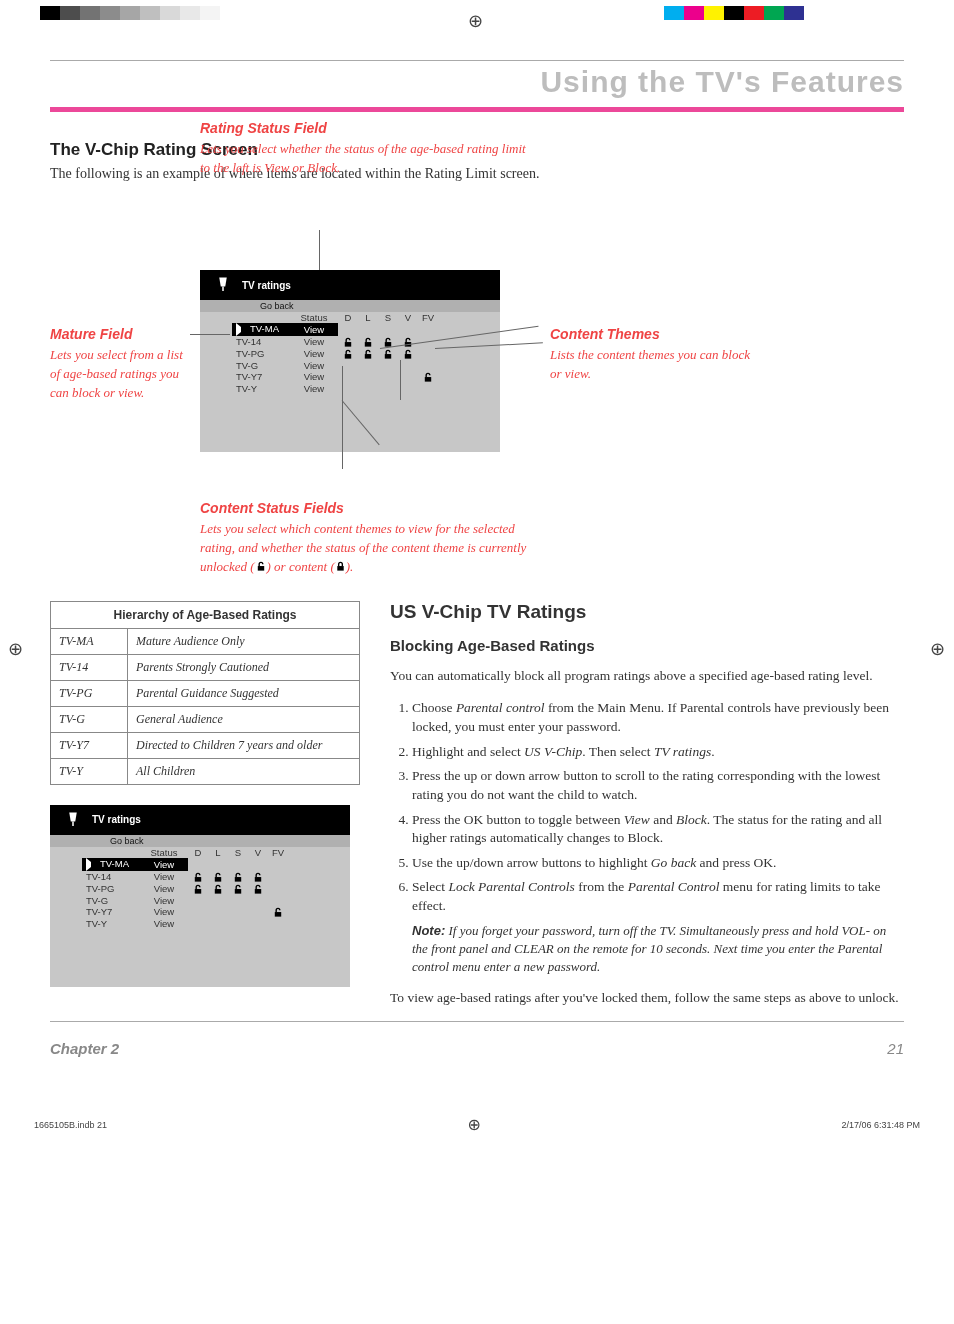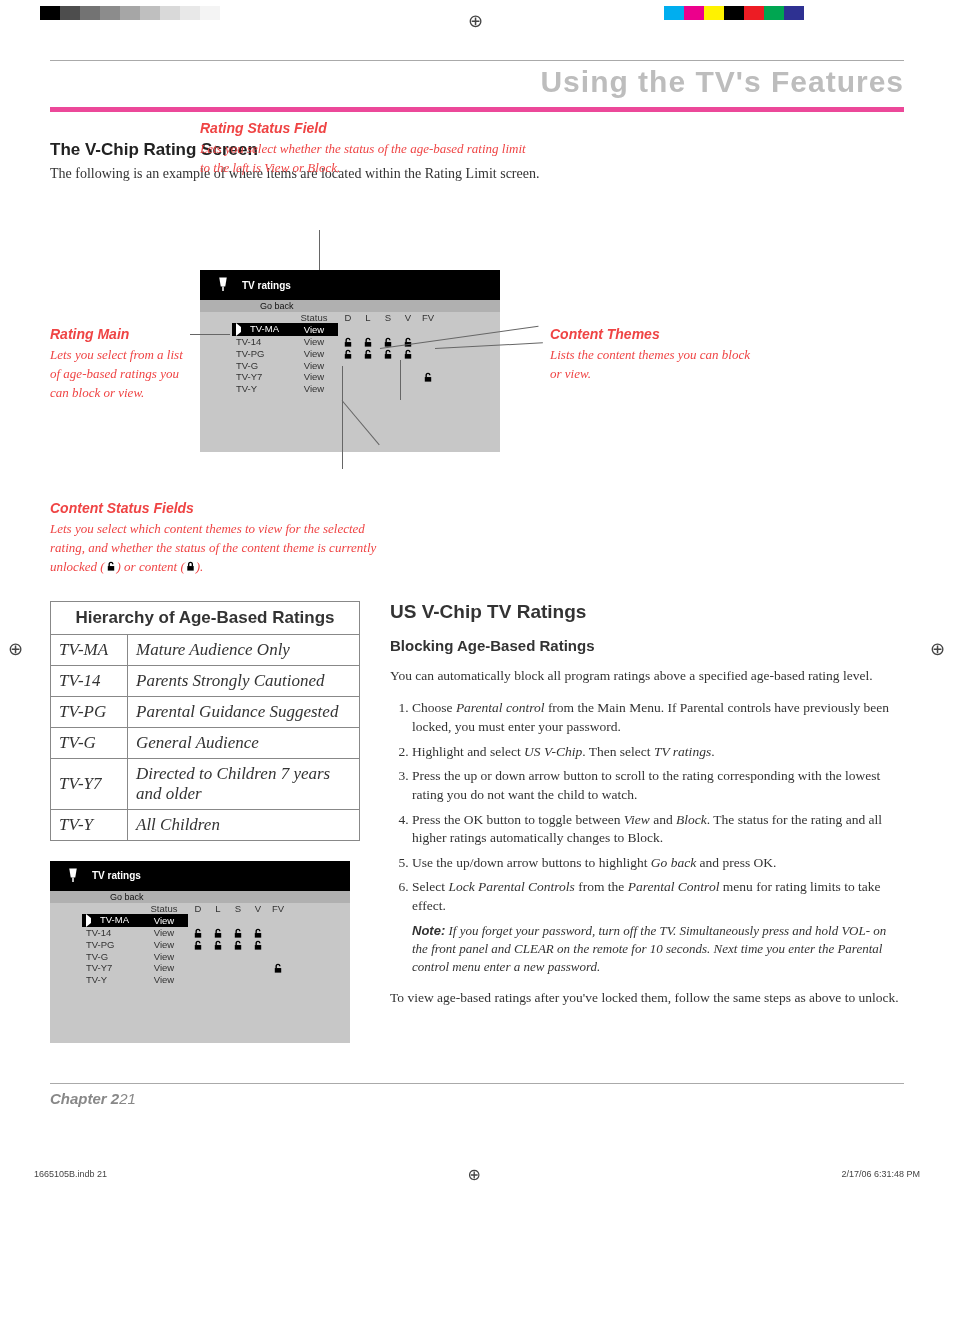--- a/index.html
+++ b/index.html
@@ -70,21 +70,21 @@
     margin-bottom: 2px;
   }
   .top-layout {
     position: relative;
     height: 200px;
     margin-bottom: 28px;
   }
   .callout-topcenter { position: absolute; left: 150px; top: -76px; width: 330px; }
   .callout-left { position: absolute; left: 0; top: 54px; width: 140px; }
   .callout-right { position: absolute; left: 500px; top: 54px; width: 200px; }
-  .callout-bottom { width: 330px; margin-top: 10px; }
+  .callout-bottom { width: 330px; margin-left: 150px; margin-top: 10px; }
 
   .screen-box {
     position: absolute;
     left: 150px; top:0;
     width: 300px;
     height: 182px;
     background: #c7c7c7;
     font-family: Arial, Helvetica, sans-serif;
   }
   .screen-box2 {
@@ -129,43 +129,43 @@
   }
   .leader-v { position:absolute; background:#666; width:1px; }
 
   .lower-columns { display: flex; gap: 30px; margin-top: 24px; }
   .col-left { width: 310px; }
   .col-right { flex:1; }
 
   .hierarchy-table {
     border-collapse: collapse;
     width: 100%;
-    font-size: 17px;
+    font-size: 12px;
     font-family: Georgia, serif;
   }
   .hierarchy-table th {
     border: 1px solid #888; padding: 6px 8px;
     font-family: Arial, sans-serif; font-weight: bold; text-align:center;
   }
   .hierarchy-table td {
     border: 1px solid #888; padding: 5px 8px; font-style: italic;
   }
 
   .h-us { font-family: Arial, sans-serif; font-weight:bold; font-size:19px; margin:0 0 14px 0;}
   .h-block { font-family: Arial, sans-serif; font-weight:bold; font-size:15px; margin:0 0 6px 0;}
   .col-right p, .col-right li { font-size: 13.5px; line-height:1.38; }
   ol { margin: 6px 0 10px 0; padding-left: 22px; }
   ol li { margin-bottom: 6px; }
   .note { font-style: italic; margin: 6px 0 8px 0; font-size:13px; }
   .note b { font-family: Arial, sans-serif; font-style: italic; }
 
   .footer {
-    display:flex; 
-    border-top:1px solid #aaa; margin-top:40px;
-    padding-top:6px;
+    display:flex; justify-content:space-between;
+    border-top:1px solid #aaa; 
+    padding-top:18px;
     font-family: Arial, sans-serif;
   }
   .footer .chap { font-weight:bold; font-style:italic; color:#888; font-size:15px;}
   .footer .pg  { font-weight:normal; font-style:italic; color:#888; font-size:15px;}
 
   .print-footer {
     display:flex; justify-content:space-between;
     font-size:9px; font-family: Arial, sans-serif; color:#444;
     margin: 58px 34px 8px 34px;
     align-items:center;
@@ -209,21 +209,21 @@
 
   <div style="height:76px; position:relative;">
     <div class="callout callout-topcenter">
       <span class="title">Rating Status Field</span>
       <span>Lets you select whether the status of the age-based rating limit to the left is View or Block.</span>
     </div>
   </div>
 
   <div class="top-layout">
     <div class="callout callout-left">
-      <span class="title">Rating Main</span>
+      <span class="title">Mature Field</span>
       <span>Lets you select from a list of age-based ratings you can block or view.</span>
     </div>
 
     <div class="screen-box">
       <div class="screen-header">
         <svg width="18" height="18" viewBox="0 0 24 24">
           <path fill="#fff" d="M7 2 L17 2 L15 14 L9 14 Z"></path>
             <rect x="11" y="14" width="2" height="6" fill="#fff"></rect>
         </svg>
         <span class="screen-title">TV ratings</span>

